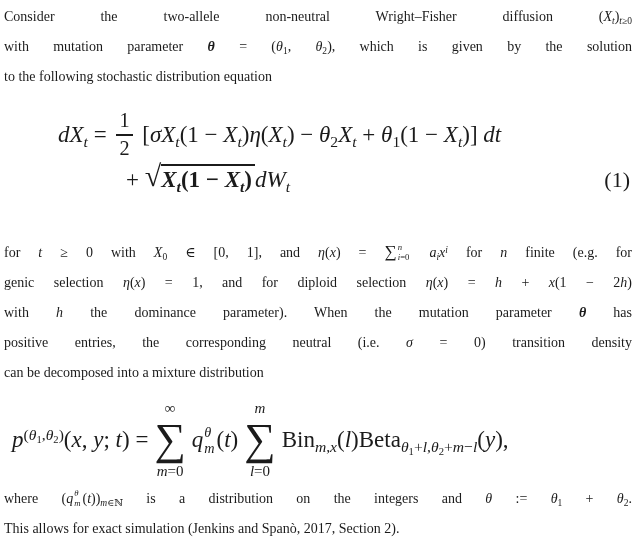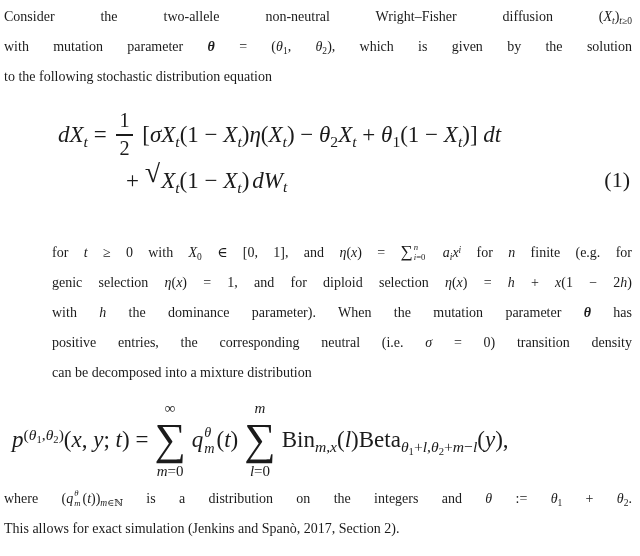--- a/index.html
+++ b/index.html
@@ -28,27 +28,27 @@
   .stack{display:inline-flex;flex-direction:column;align-items:flex-start;vertical-align:middle;
          font-size:.62em;line-height:1.12;transform:translateY(-1px);margin:0 2px 0 1px;}
   
   .disp{font-size:23px;}
   .eq1{margin-top:18px;}
   .eq1-row1{height:50px;line-height:50px;padding-left:54px;overflow:hidden;}
   .eq1-row2{height:36px;line-height:36px;padding-left:122px;position:relative;margin-top:2px;overflow:hidden;}
   .eqnum{position:absolute;right:2px;top:0;line-height:36px;font-size:22px;font-style:normal;}
   .sqrt{display:inline-flex;align-items:flex-start;vertical-align:middle;transform:translateY(-2px);}
   .rad{font-size:30px;line-height:27px;transform:translateY(-2px);}
-  .vinc{border-top:2px solid currentColor;padding:1px 3px 0 0;line-height:36px;}
+  .vinc{border-top:2px solid currentColor;padding:1px 3px 0 0;line-height:26px;font-weight:bold;}
   .eq2{margin-top:12px;height:84px;line-height:80px;padding-left:8px;overflow:hidden;white-space:nowrap;}
   .bigsum{display:inline-flex;flex-direction:column;align-items:center;vertical-align:middle;
           margin:0 6px;transform:translateY(-2px);}
   .bigsum .lim{font-size:15px;line-height:17px;}
   .bigsum .sigma{font-size:44px;line-height:46px;}
-  #p2{margin-top:40px;margin-left:48px;}
+  #p2{margin-top:40px;}
   #p3{margin-top:0;}
 </style>
 </head>
 <body>
 
 <div class="page">
 
   <p class="para" id="p1">
     <span class="line jl"><span class="rm">Consider the two-allele non-neutral Wright–Fisher diffusion (</span><span class="it">X</span><span class="sb it">t</span><span class="rm">)</span><span class="sb"><span class="it">t</span><span class="rm">≥0</span></span></span>
     <span class="line jl"><span class="rm">with mutation parameter </span><span class="bi">θ</span><span class="rm"> = (</span><span class="it">θ</span><span class="sb rm">1</span><span class="rm">, </span><span class="it">θ</span><span class="sb rm">2</span><span class="rm">), which is given by the solution</span></span>

